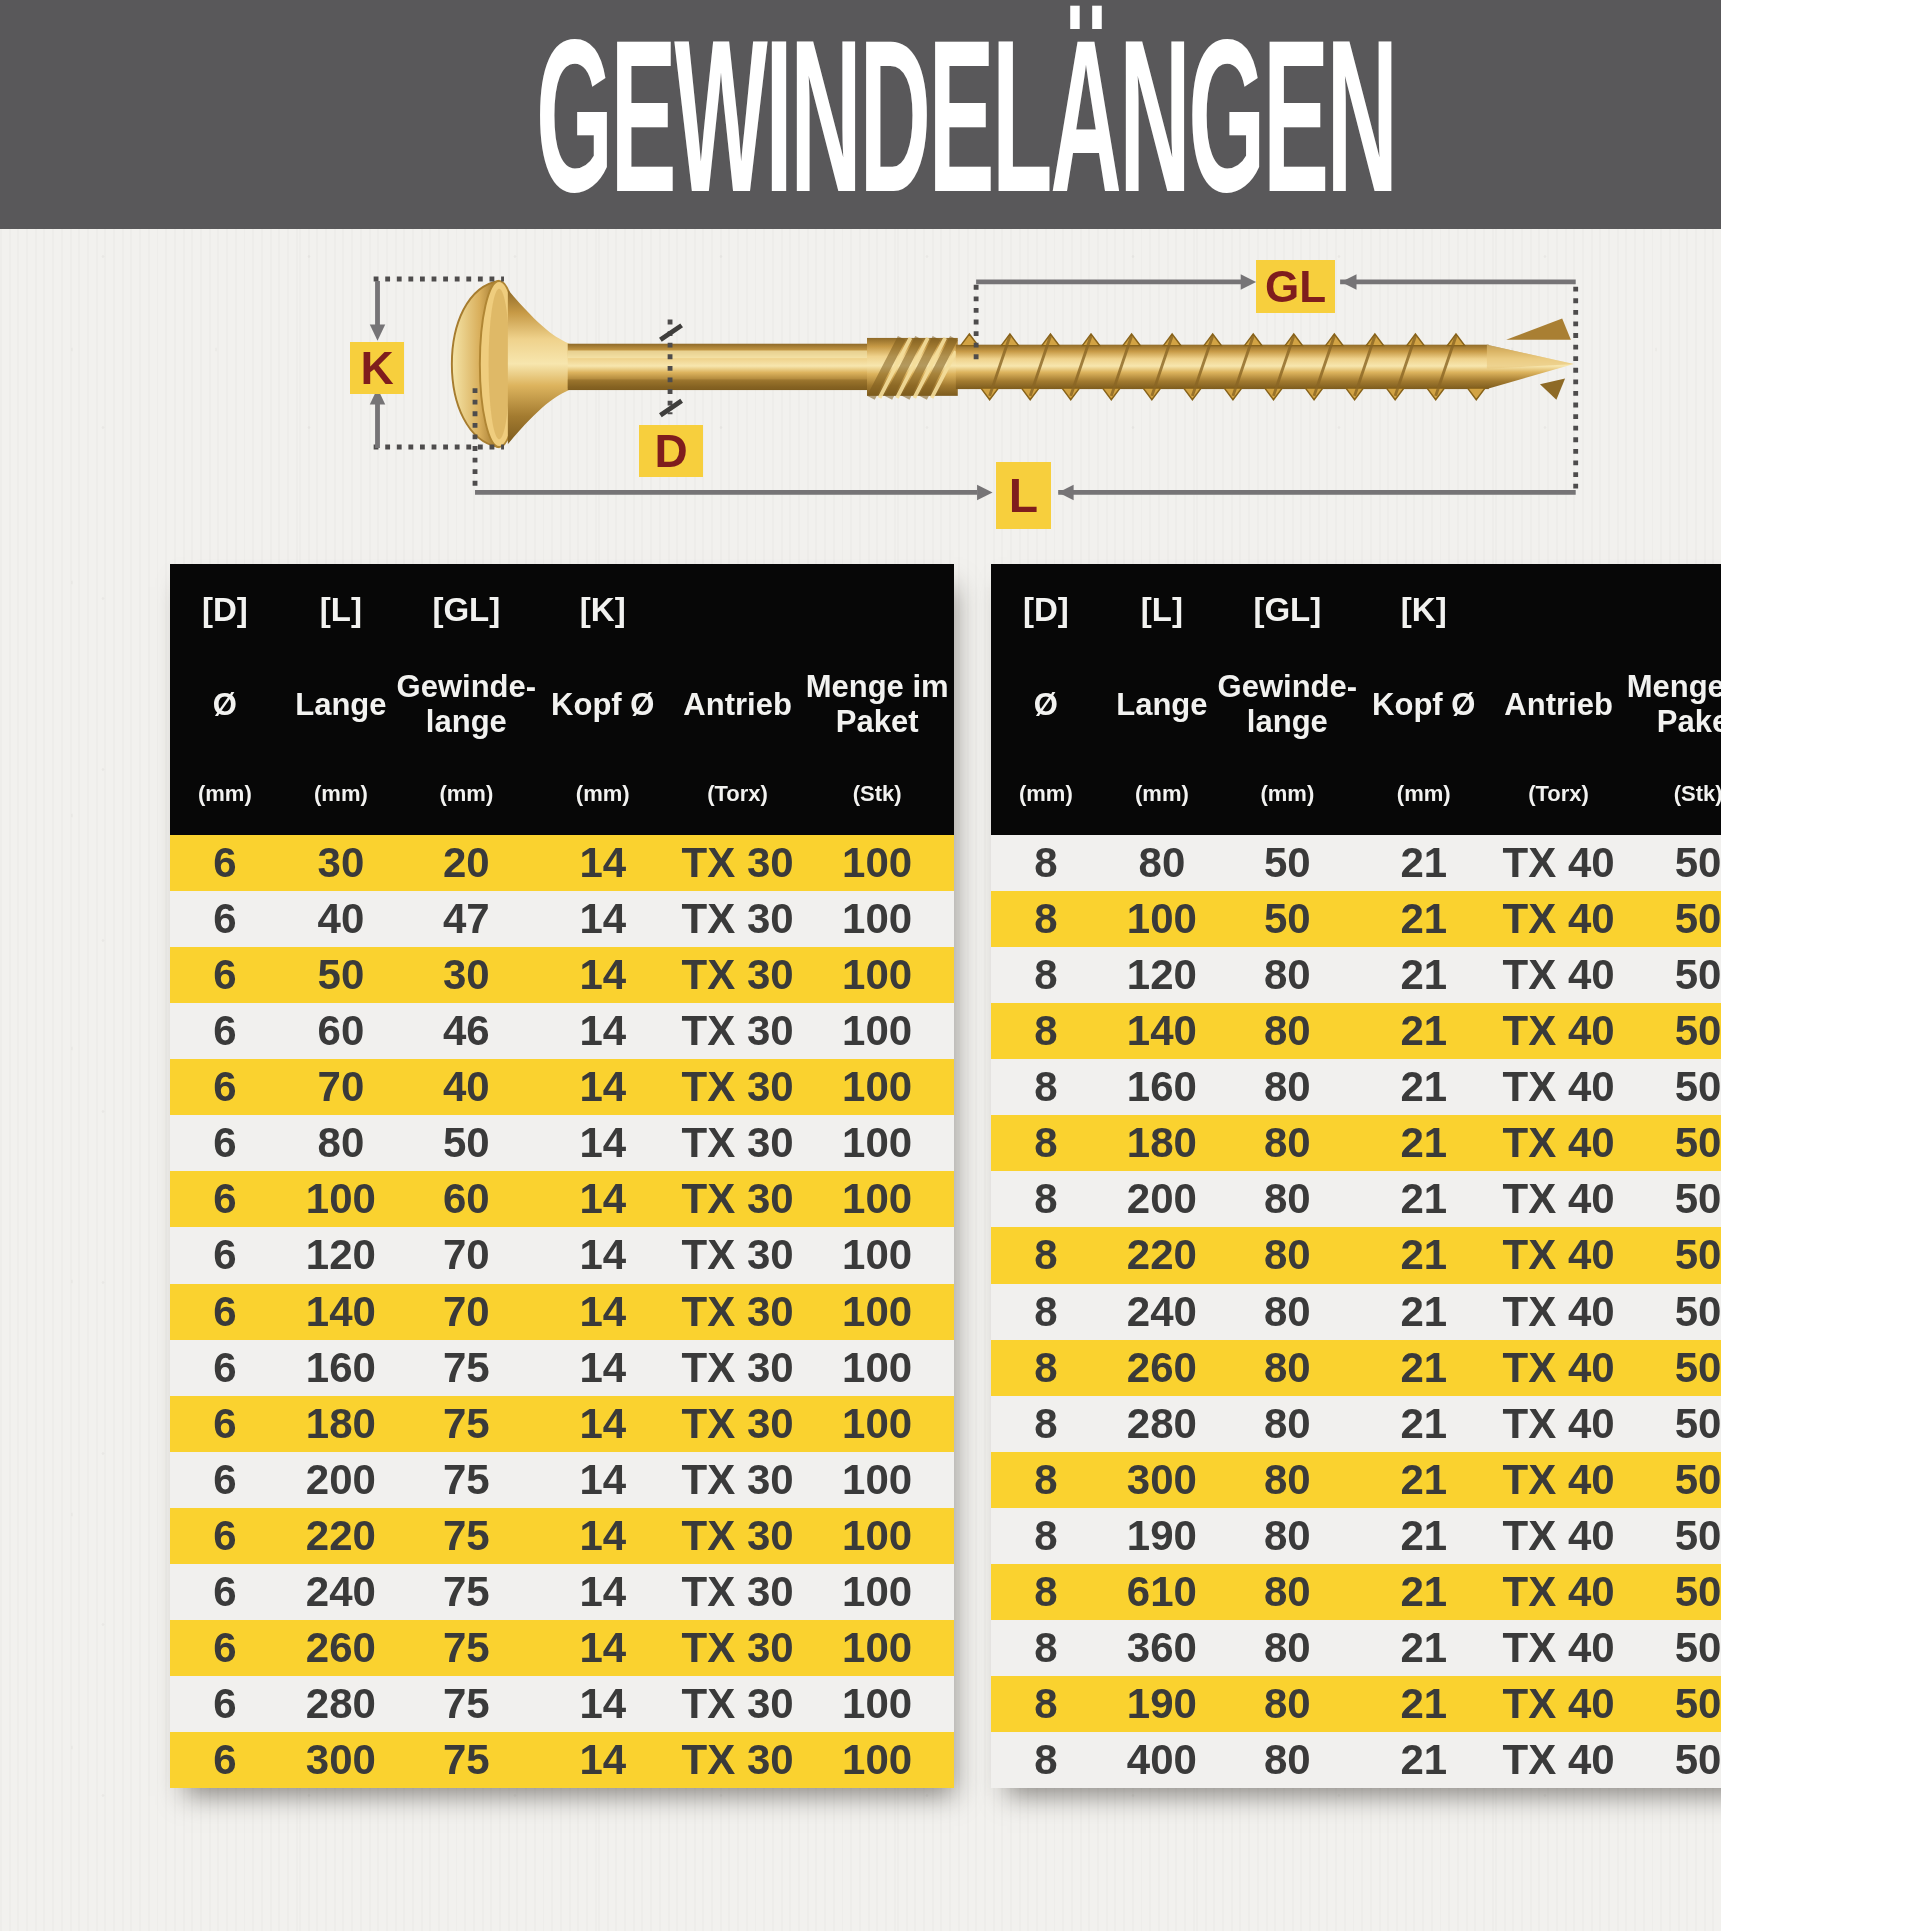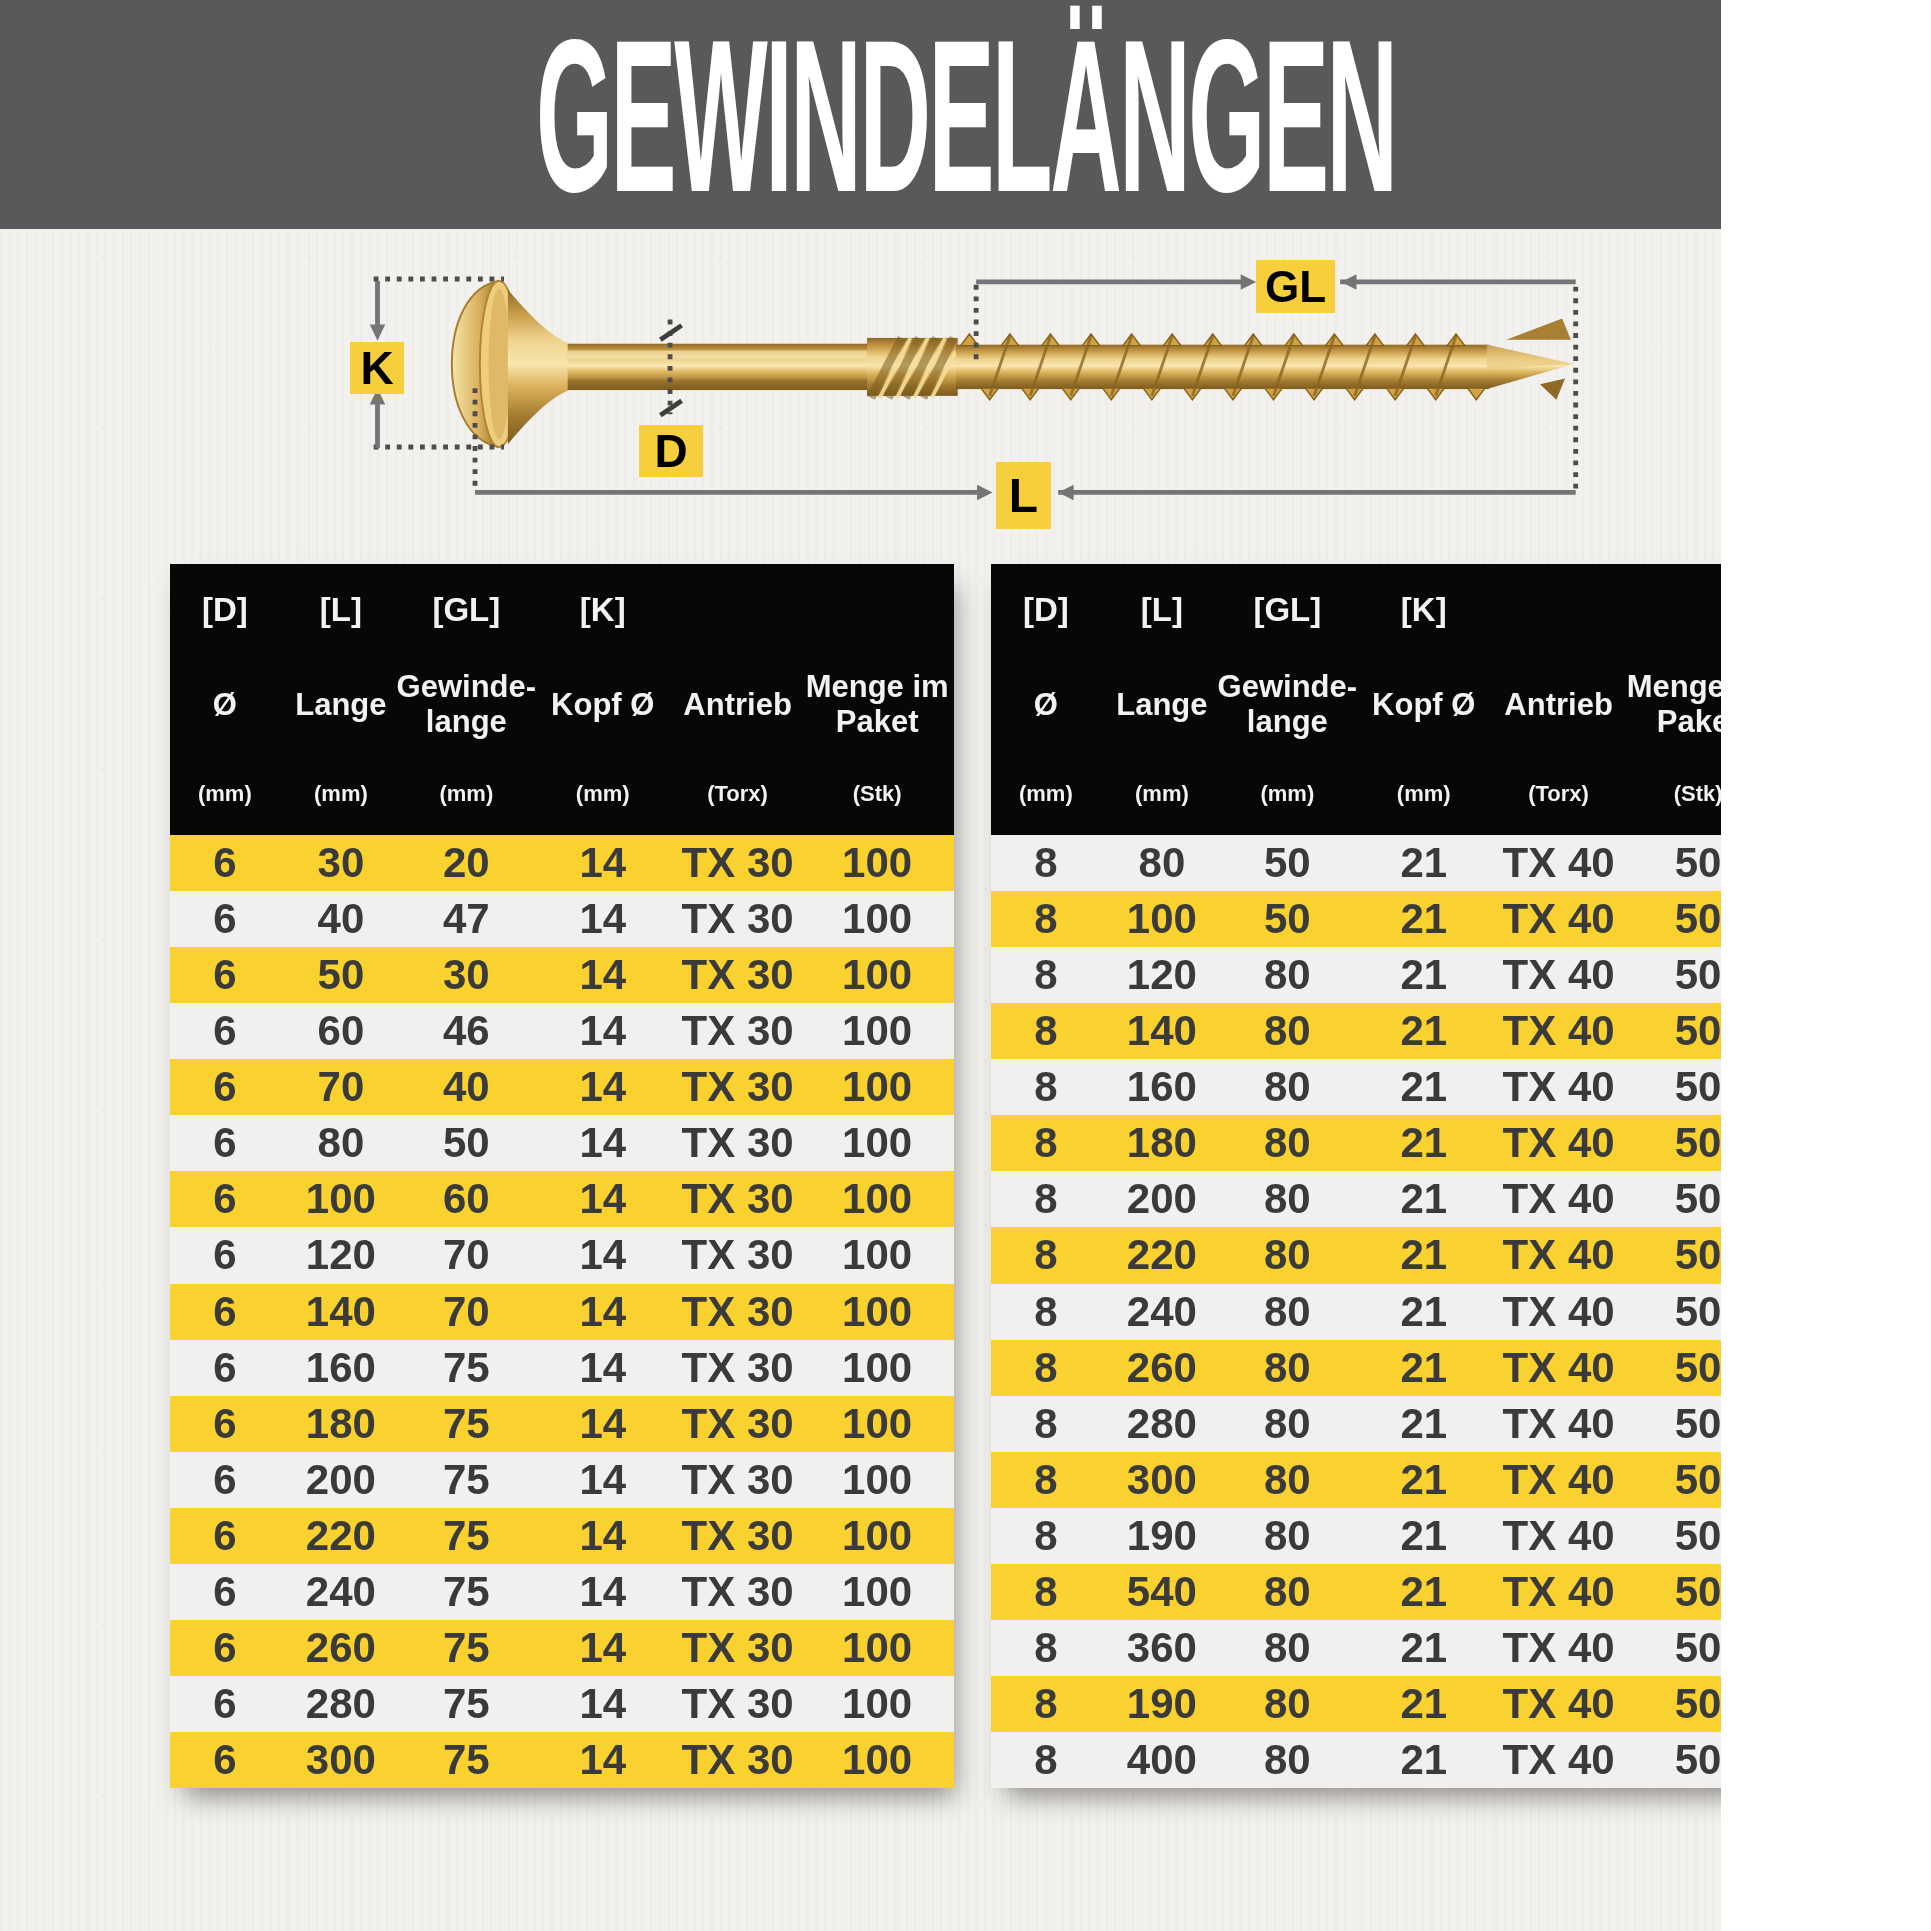--- a/index.html
+++ b/index.html
@@ -25,21 +25,21 @@
     transform:scale(0.50,1.10);transform-origin:center center;
     margin-top:3.9px;
   }
   
   .diagram-svg{position:absolute;left:0;top:0;pointer-events:none;}
   .dim-stroke{stroke:var(--dim-gray,#767476);}
   .dim-fill{fill:var(--dim-gray,#767476);}
   .dot-stroke{stroke:#4E4C4C;}
   .dim-label{
     position:absolute;background:var(--label-yellow,#F7CF3D);
-    color:#000000;font-weight:bold;
+    color:#7f1d1d;font-weight:bold;
     display:flex;align-items:center;justify-content:center;line-height:1;
   }
   #lbl-k{left:350px;top:342px;width:54px;height:52px;font-size:46px;}
   #lbl-d{left:639px;top:425px;width:64px;height:52px;font-size:46px;}
   #lbl-gl{left:1256px;top:260px;width:79px;height:53px;font-size:44px;}
   #lbl-l{left:996px;top:462px;width:55px;height:67px;font-size:48px;}
   
   .spec-table{
     position:absolute;top:564px;width:784px;height:1224px;
     box-shadow:7.7px 15.4px 25px -7.7px rgba(40,36,30,0.5);
@@ -462,21 +462,21 @@
         <div class="trow white">
           <div class="tcell">8</div>
           <div class="tcell">190</div>
           <div class="tcell">80</div>
           <div class="tcell">21</div>
           <div class="tcell">TX 40</div>
           <div class="tcell">50</div>
         </div>
         <div class="trow yellow">
           <div class="tcell">8</div>
-          <div class="tcell">540</div>
+          <div class="tcell">610</div>
           <div class="tcell">80</div>
           <div class="tcell">21</div>
           <div class="tcell">TX 40</div>
           <div class="tcell">50</div>
         </div>
         <div class="trow white">
           <div class="tcell">8</div>
           <div class="tcell">360</div>
           <div class="tcell">80</div>
           <div class="tcell">21</div>

